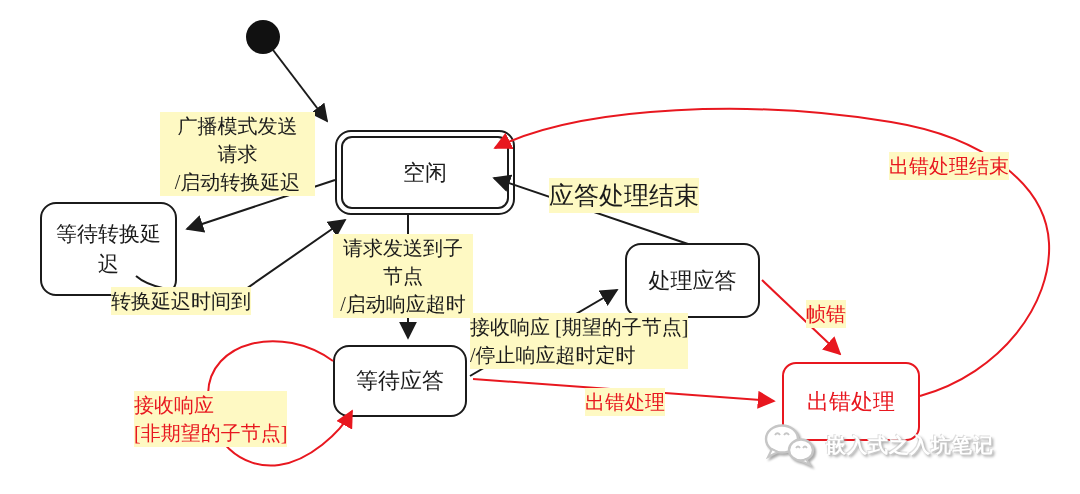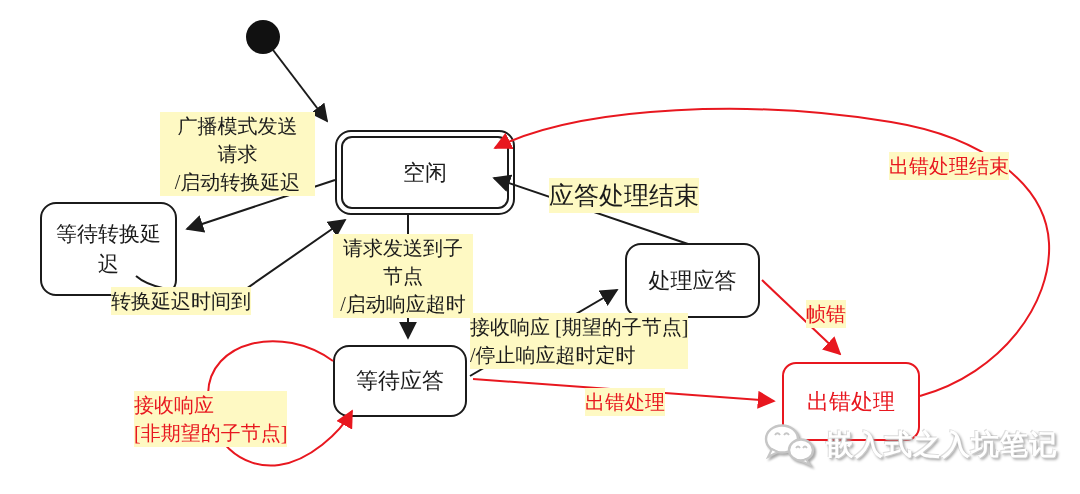--- a/index.html
+++ b/index.html
@@ -32,21 +32,21 @@
   .lbl span{display:block;}
   .lbl.center{text-align:center;}
   .lbl.red{color:#e8171f;}
   svg.layer{z-index:3;}
   
   .watermark{
     position:absolute;left:762px;top:422px;display:flex;align-items:center;gap:8px;
     z-index:5;
   }
   .watermark .wm-text{
-    font-size:28px;font-weight:bold;letter-spacing:1px;color:#ffffff;
+    font-size:20px;font-weight:bold;letter-spacing:1px;color:#ffffff;
     text-shadow:1px 1px 0 #c9c9c9, 2px 2px 3px #9a9a9a, -1px -1px 0 #dedede;
   }
   .wm-icon{filter:drop-shadow(2px 2px 1px #aaa);}
 </style>
 </head>
 <body>
 
 <div class="canvas">
 
   <div class="init-dot"></div>

